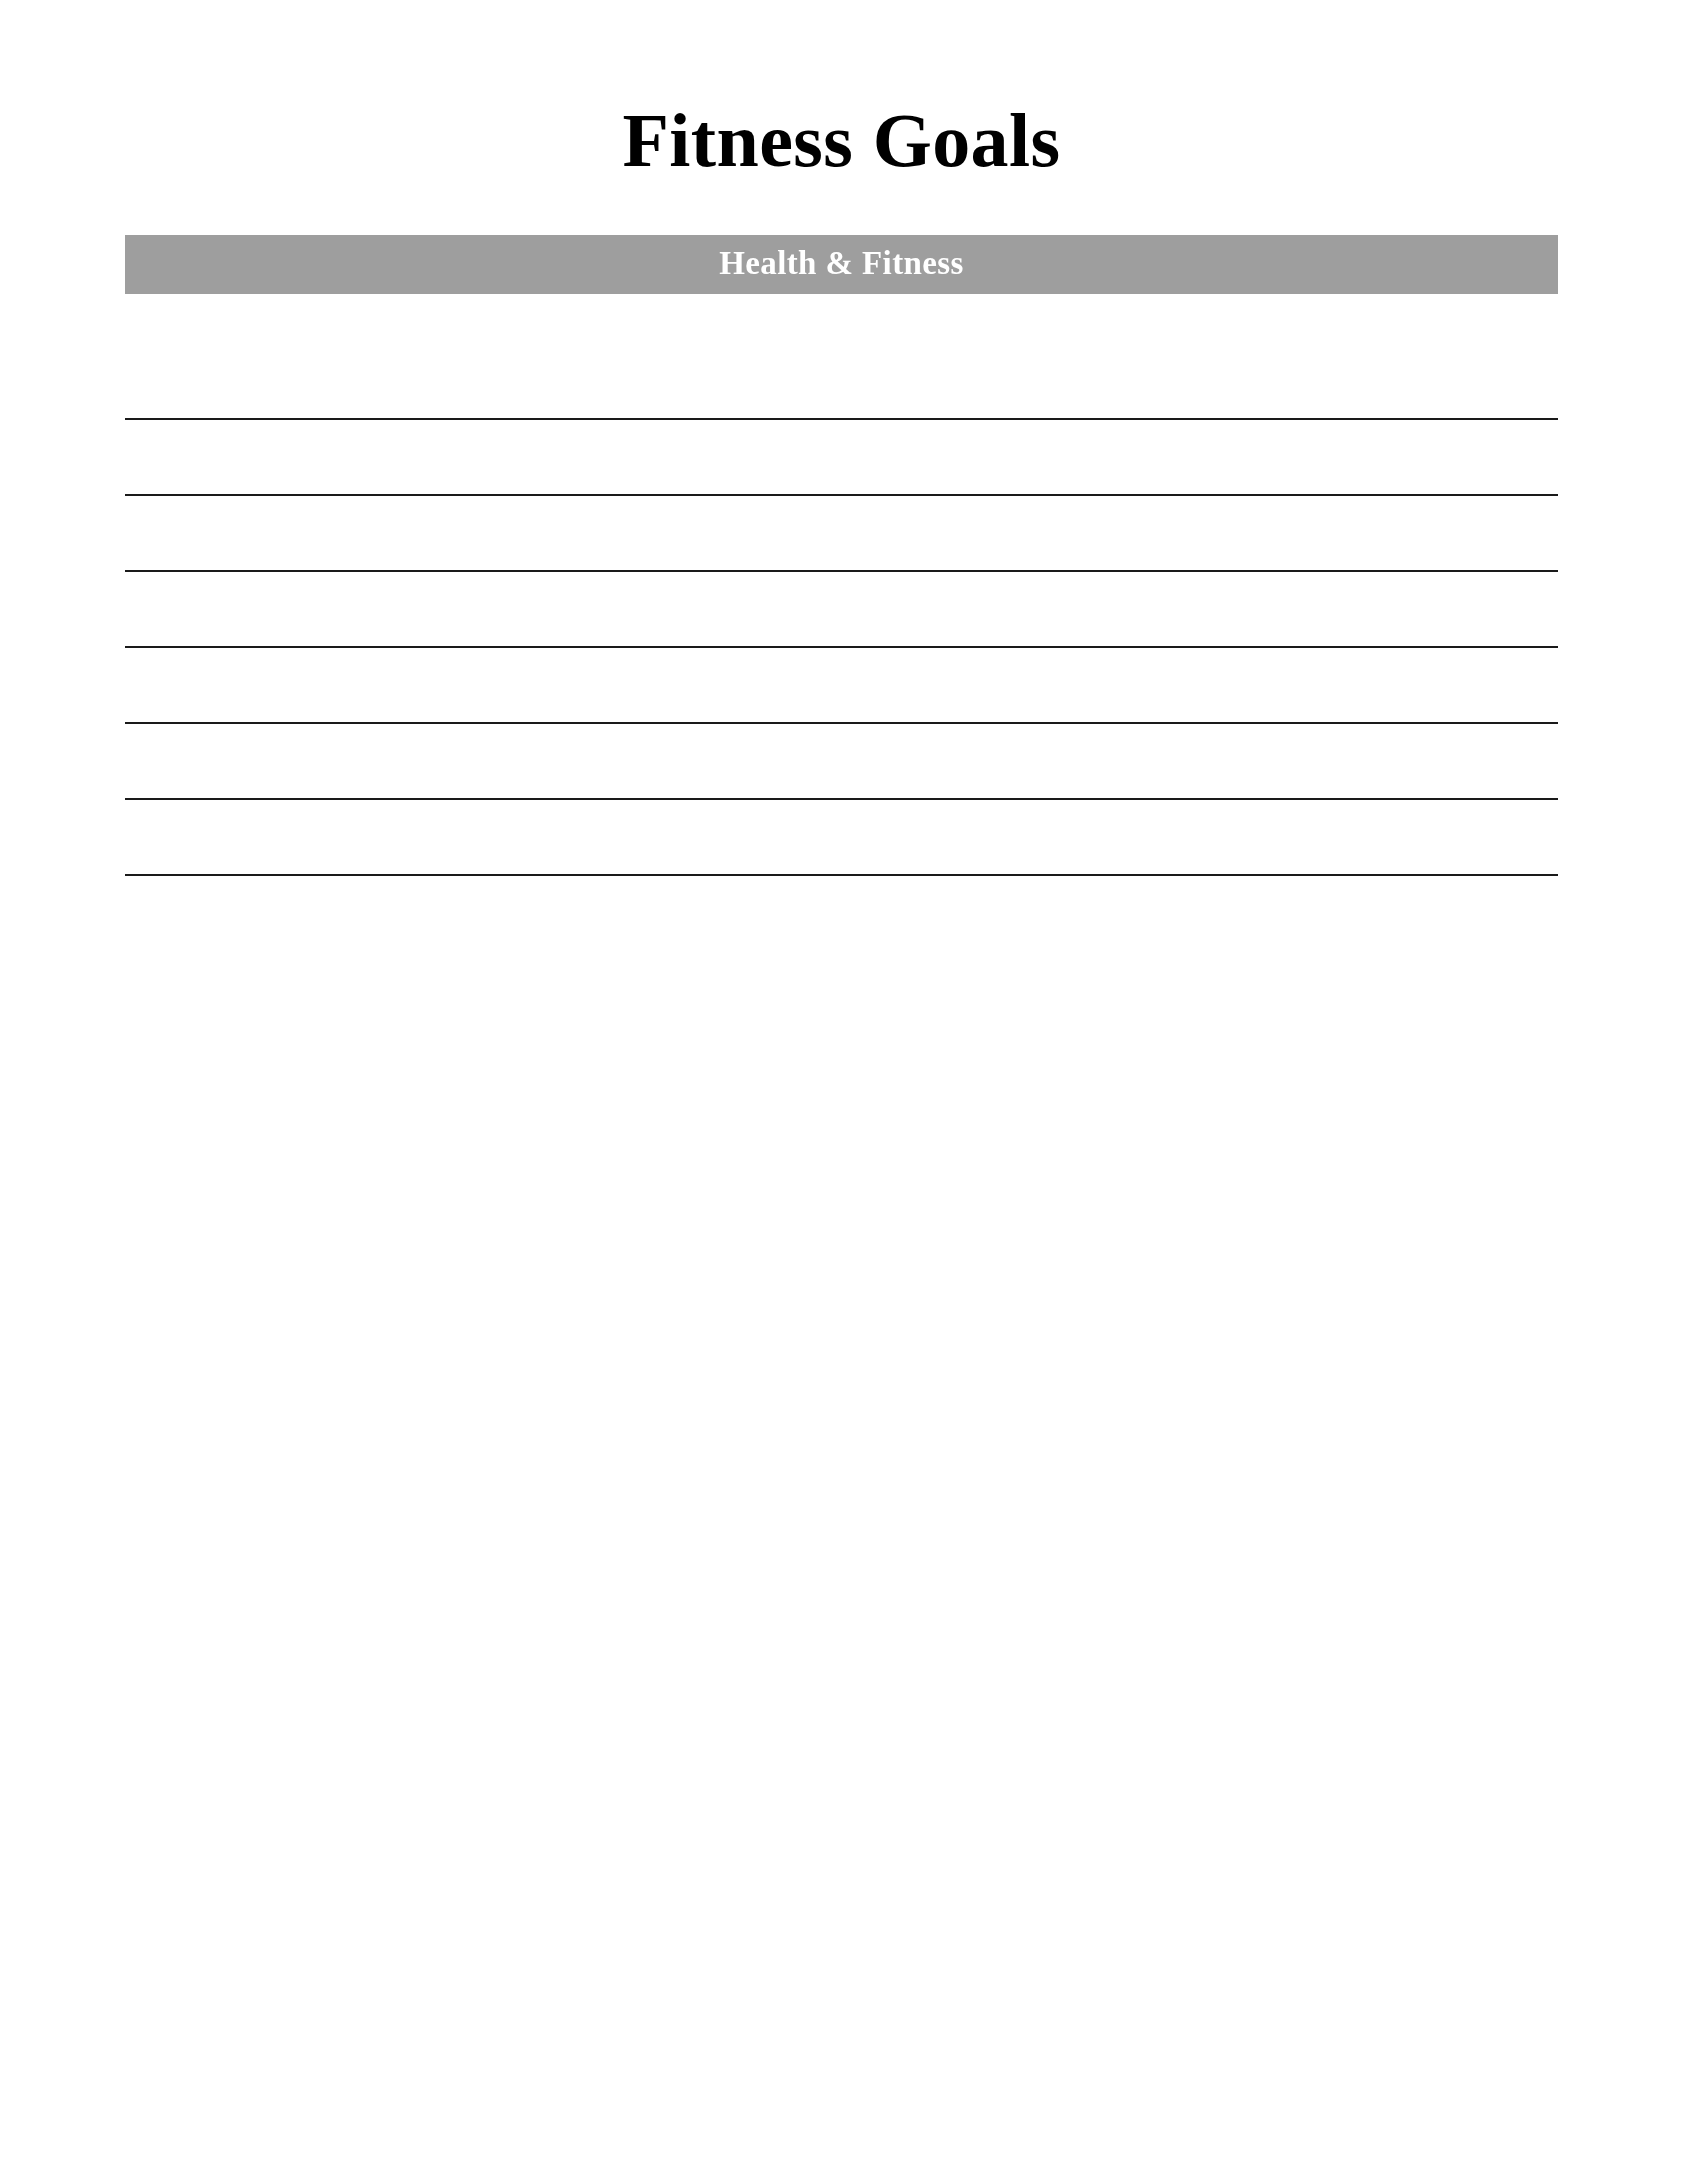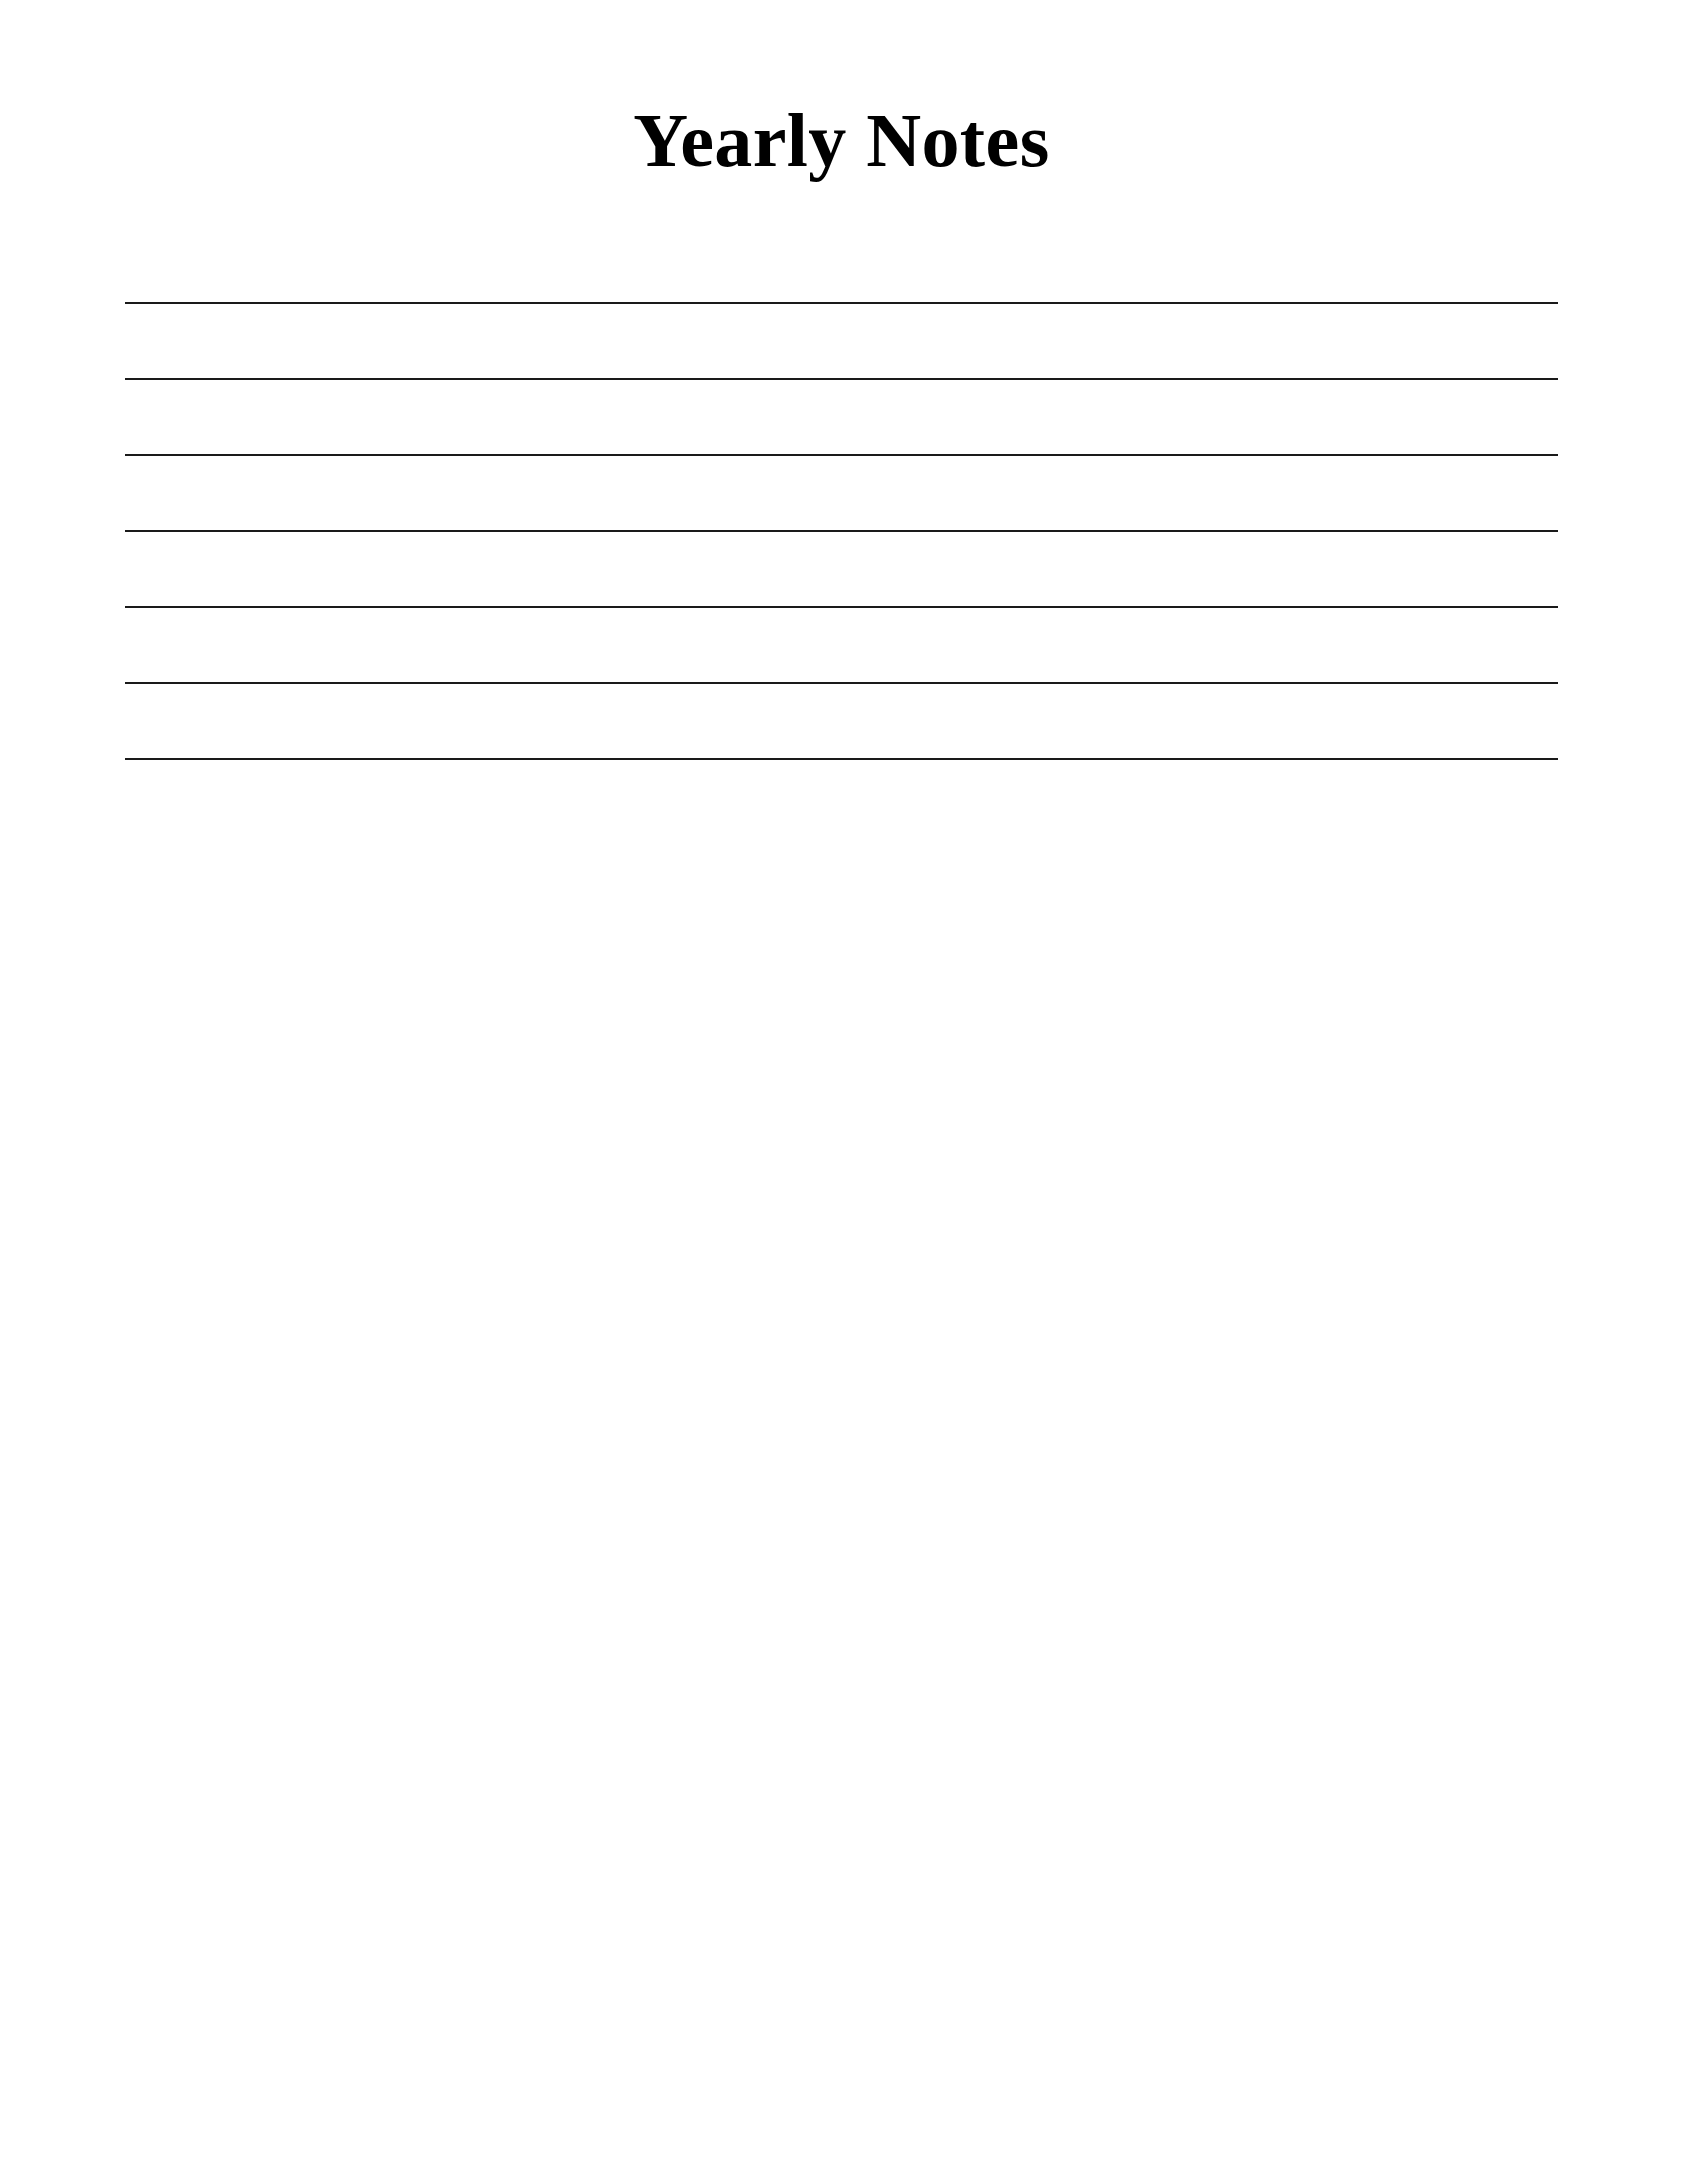--- a/index.html
+++ b/index.html
@@ -73,23 +73,24 @@
   }
   .section-2 .lines {
     padding-top: 39px;
   }
 </style>
 </head>
 <body>
 
 <div class="page">
 
-  <h1 class="page-title">Yearly Notes</h1>
+  <h1 class="page-title">Fitness Goals</h1>
 
   <div class="section section-1">
+    <div class="section-header">Health &amp; Fitness</div>
     <div class="lines">
       <div class="line"></div>
       <div class="line"></div>
       <div class="line"></div>
       <div class="line"></div>
       <div class="line"></div>
       <div class="line"></div>
       <div class="line"></div>
     </div>
   </div>

